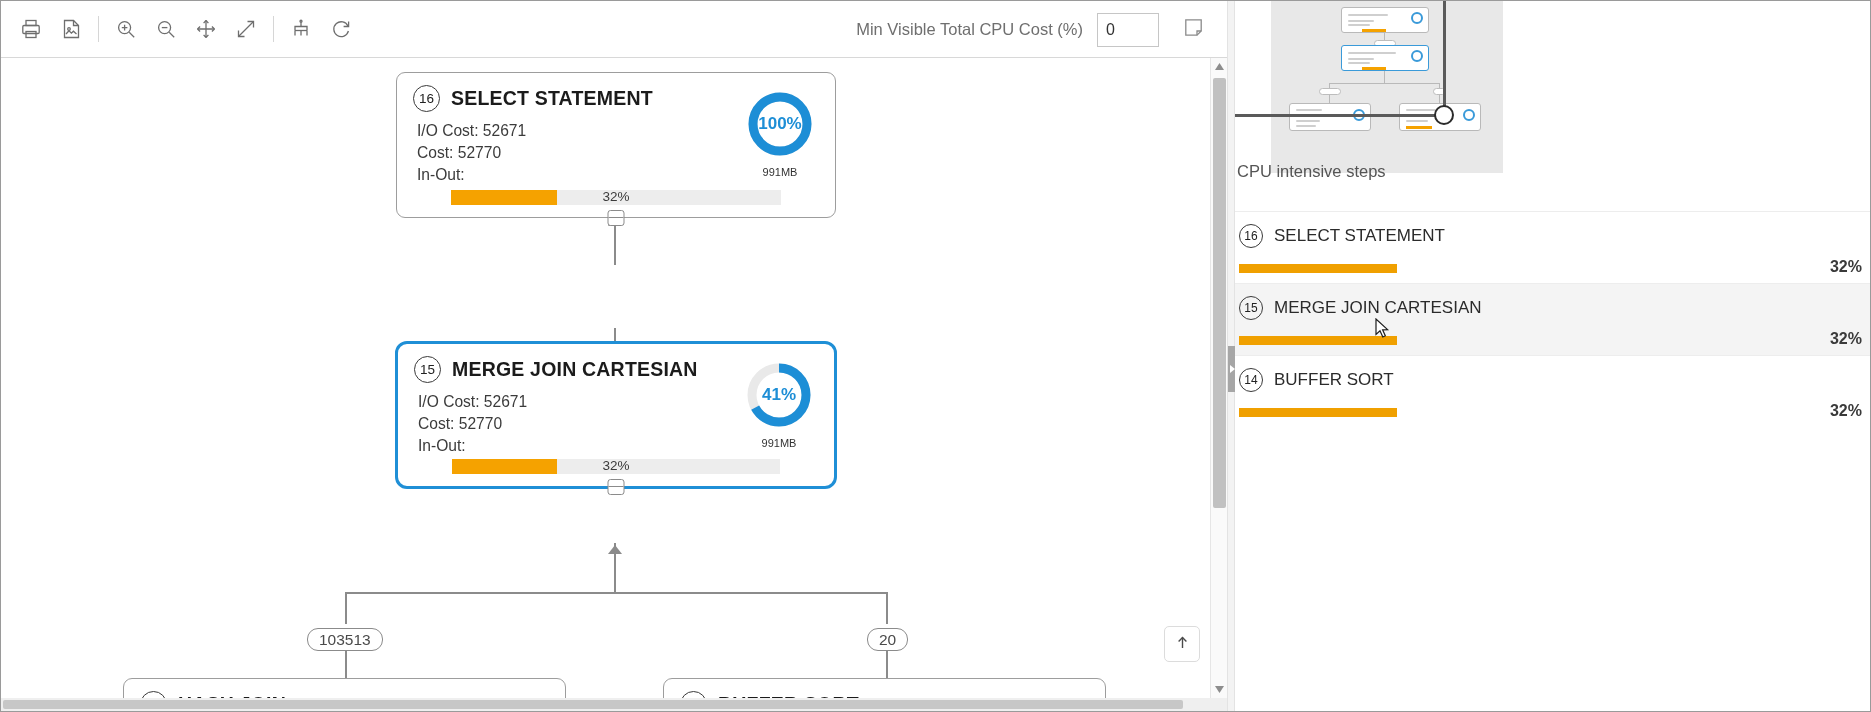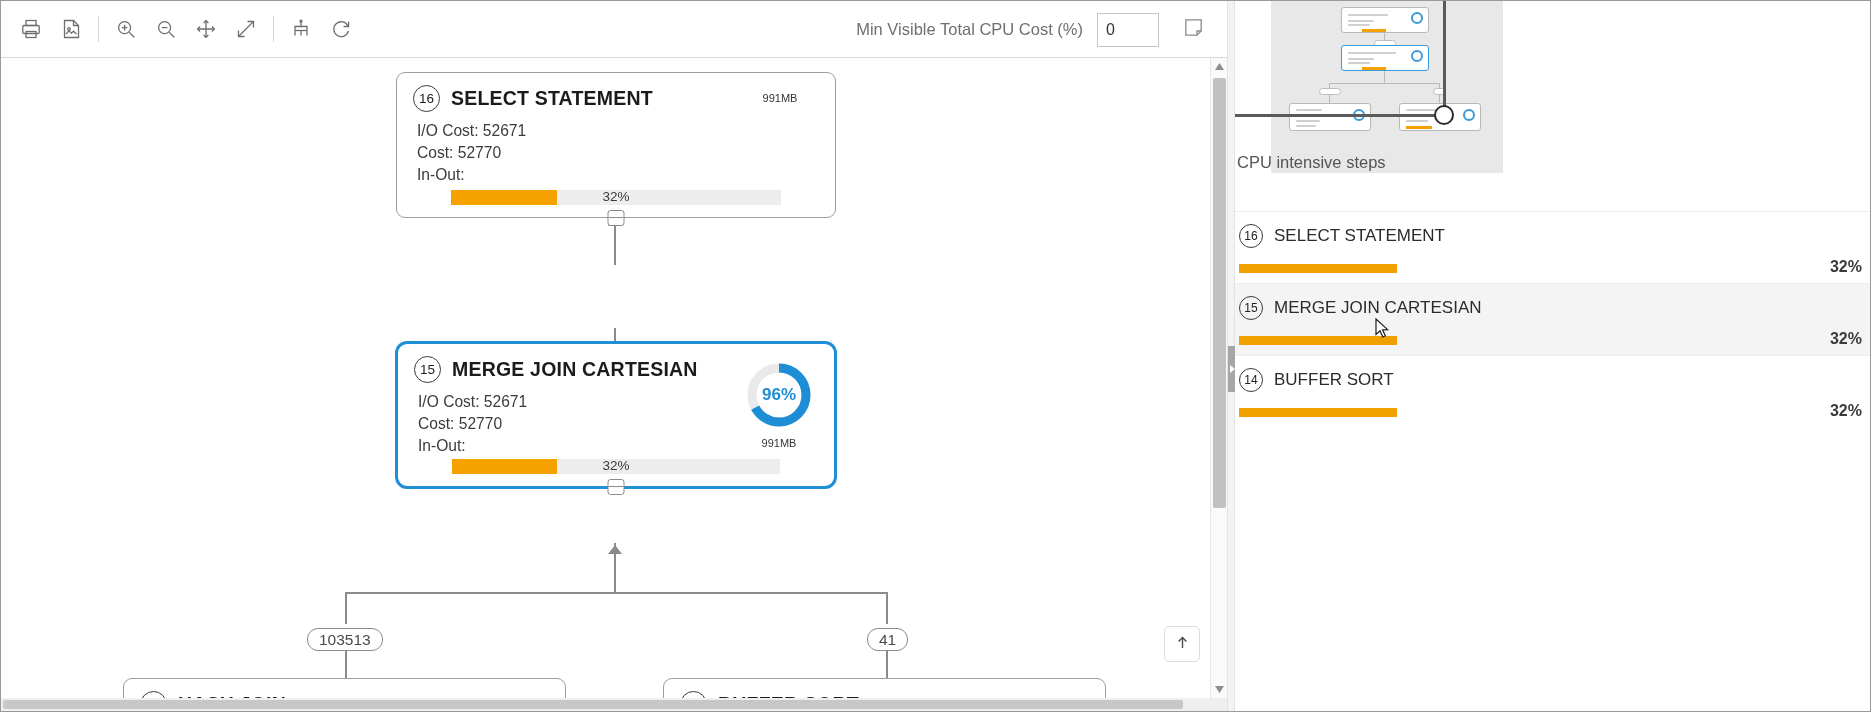--- a/index.html
+++ b/index.html
@@ -385,35 +385,42 @@
       <div class="edge edge-v" style="left:613px; top:270px; height:30px;"></div>
       <div class="edge edge-v" style="left:613px; top:322px; height:48px;"></div>
       <div class="arrow-up" style="left:607px; top:159px;"></div>
 
       <div class="edge edge-v" style="left:613px; top:485px; height:50px;"></div>
       <div class="arrow-up" style="left:607px; top:487px;"></div>
       <div class="edge edge-h" style="left:344px; top:534px; width:541px;"></div>
       <div class="edge edge-v" style="left:344px; top:534px; height:32px;"></div>
       <div class="edge edge-v" style="left:885px; top:534px; height:32px;"></div>
       <div class="rowcount" style="left:306px; top:570px;">103513</div>
-      <div class="rowcount" style="left:866px; top:570px;">41</div>
+      <div class="rowcount" style="left:866px; top:570px;">20</div>
       <div class="edge edge-v" style="left:344px; top:592px; height:28px;"></div>
       <div class="edge edge-v" style="left:885px; top:592px; height:28px;"></div>
 
       <div class="node" style="left:395px; top:14px; width:440px; height:146px;">
         <div class="node-head">
           <div class="badge">16</div>
           <div class="node-title">SELECT STATEMENT</div>
         </div>
         <div class="node-body">
           <div>I/O Cost: 52671</div>
           <div>Cost: 52770</div>
           <div>In-Out:</div>
         </div>
         <div class="ring-wrap">
+          <div class="ring">
+            <svg width="74" height="74" viewBox="0 0 74 74">
+              <circle cx="37" cy="37" r="27" fill="none" stroke="#e9e9e9" stroke-width="9"></circle>
+              <circle cx="37" cy="37" r="27" fill="none" stroke="#1d8ed6" stroke-width="9" stroke-dasharray="169.6 169.6" stroke-dashoffset="0" transform="rotate(-90 37 37)"></circle>
+            </svg>
+            <div class="ring-label">100%</div>
+          </div>
           <div class="mem-label">991MB</div>
         </div>
         <div class="node-bar-wrap">
           <div class="node-bar-track"></div>
           <div class="node-bar-fill" style="width:32%"></div>
           <div class="node-bar-text">32%</div>
         </div>
         <div class="connector-clip"></div>
       </div>
 
@@ -426,21 +433,21 @@
           <div>I/O Cost: 52671</div>
           <div>Cost: 52770</div>
           <div>In-Out:</div>
         </div>
         <div class="ring-wrap">
           <div class="ring">
             <svg width="74" height="74" viewBox="0 0 74 74">
               <circle cx="37" cy="37" r="27" fill="none" stroke="#e9e9e9" stroke-width="9"></circle>
               <circle cx="37" cy="37" r="27" fill="none" stroke="#1d8ed6" stroke-width="9" stroke-dasharray="113.6 56" stroke-dashoffset="0" transform="rotate(-90 37 37)"></circle>
             </svg>
-            <div class="ring-label">96%</div>
+            <div class="ring-label">41%</div>
           </div>
           <div class="mem-label">991MB</div>
         </div>
         <div class="node-bar-wrap">
           <div class="node-bar-track"></div>
           <div class="node-bar-fill" style="width:32%"></div>
           <div class="node-bar-text">32%</div>
         </div>
         <div class="connector-clip"></div>
       </div>
@@ -563,21 +570,21 @@
           <div class="mini-txt" style="left:6px; top:16px; width:22px;"></div>
           <div class="mini-bar" style="left:6px; top:22px; width:26px;"></div>
         </div>
       </div>
 
       <div class="viewport-line" style="left:208px; top:0; width:3px; height:114px;"></div>
       <div class="viewport-line" style="left:0; top:113px; width:210px; height:3px;"></div>
       <div class="viewport-handle" style="left:199px; top:104px;"></div>
     </div>
 
-    <div style="position:absolute; left:2px; top:152px; font-size:16.5px; color:#555;">CPU intensive steps</div>
+    <div style="position:absolute; left:2px; top:161px; font-size:16.5px; color:#555;">CPU intensive steps</div>
   </div>
 
   <div class="step-list">
     <div class="step-row">
       <div class="step-head">
         <div class="step-badge">16</div>
         <div class="step-name">SELECT STATEMENT</div>
       </div>
       <div class="step-bar-row">
         <div class="step-bar" style="width:158px;"></div>

